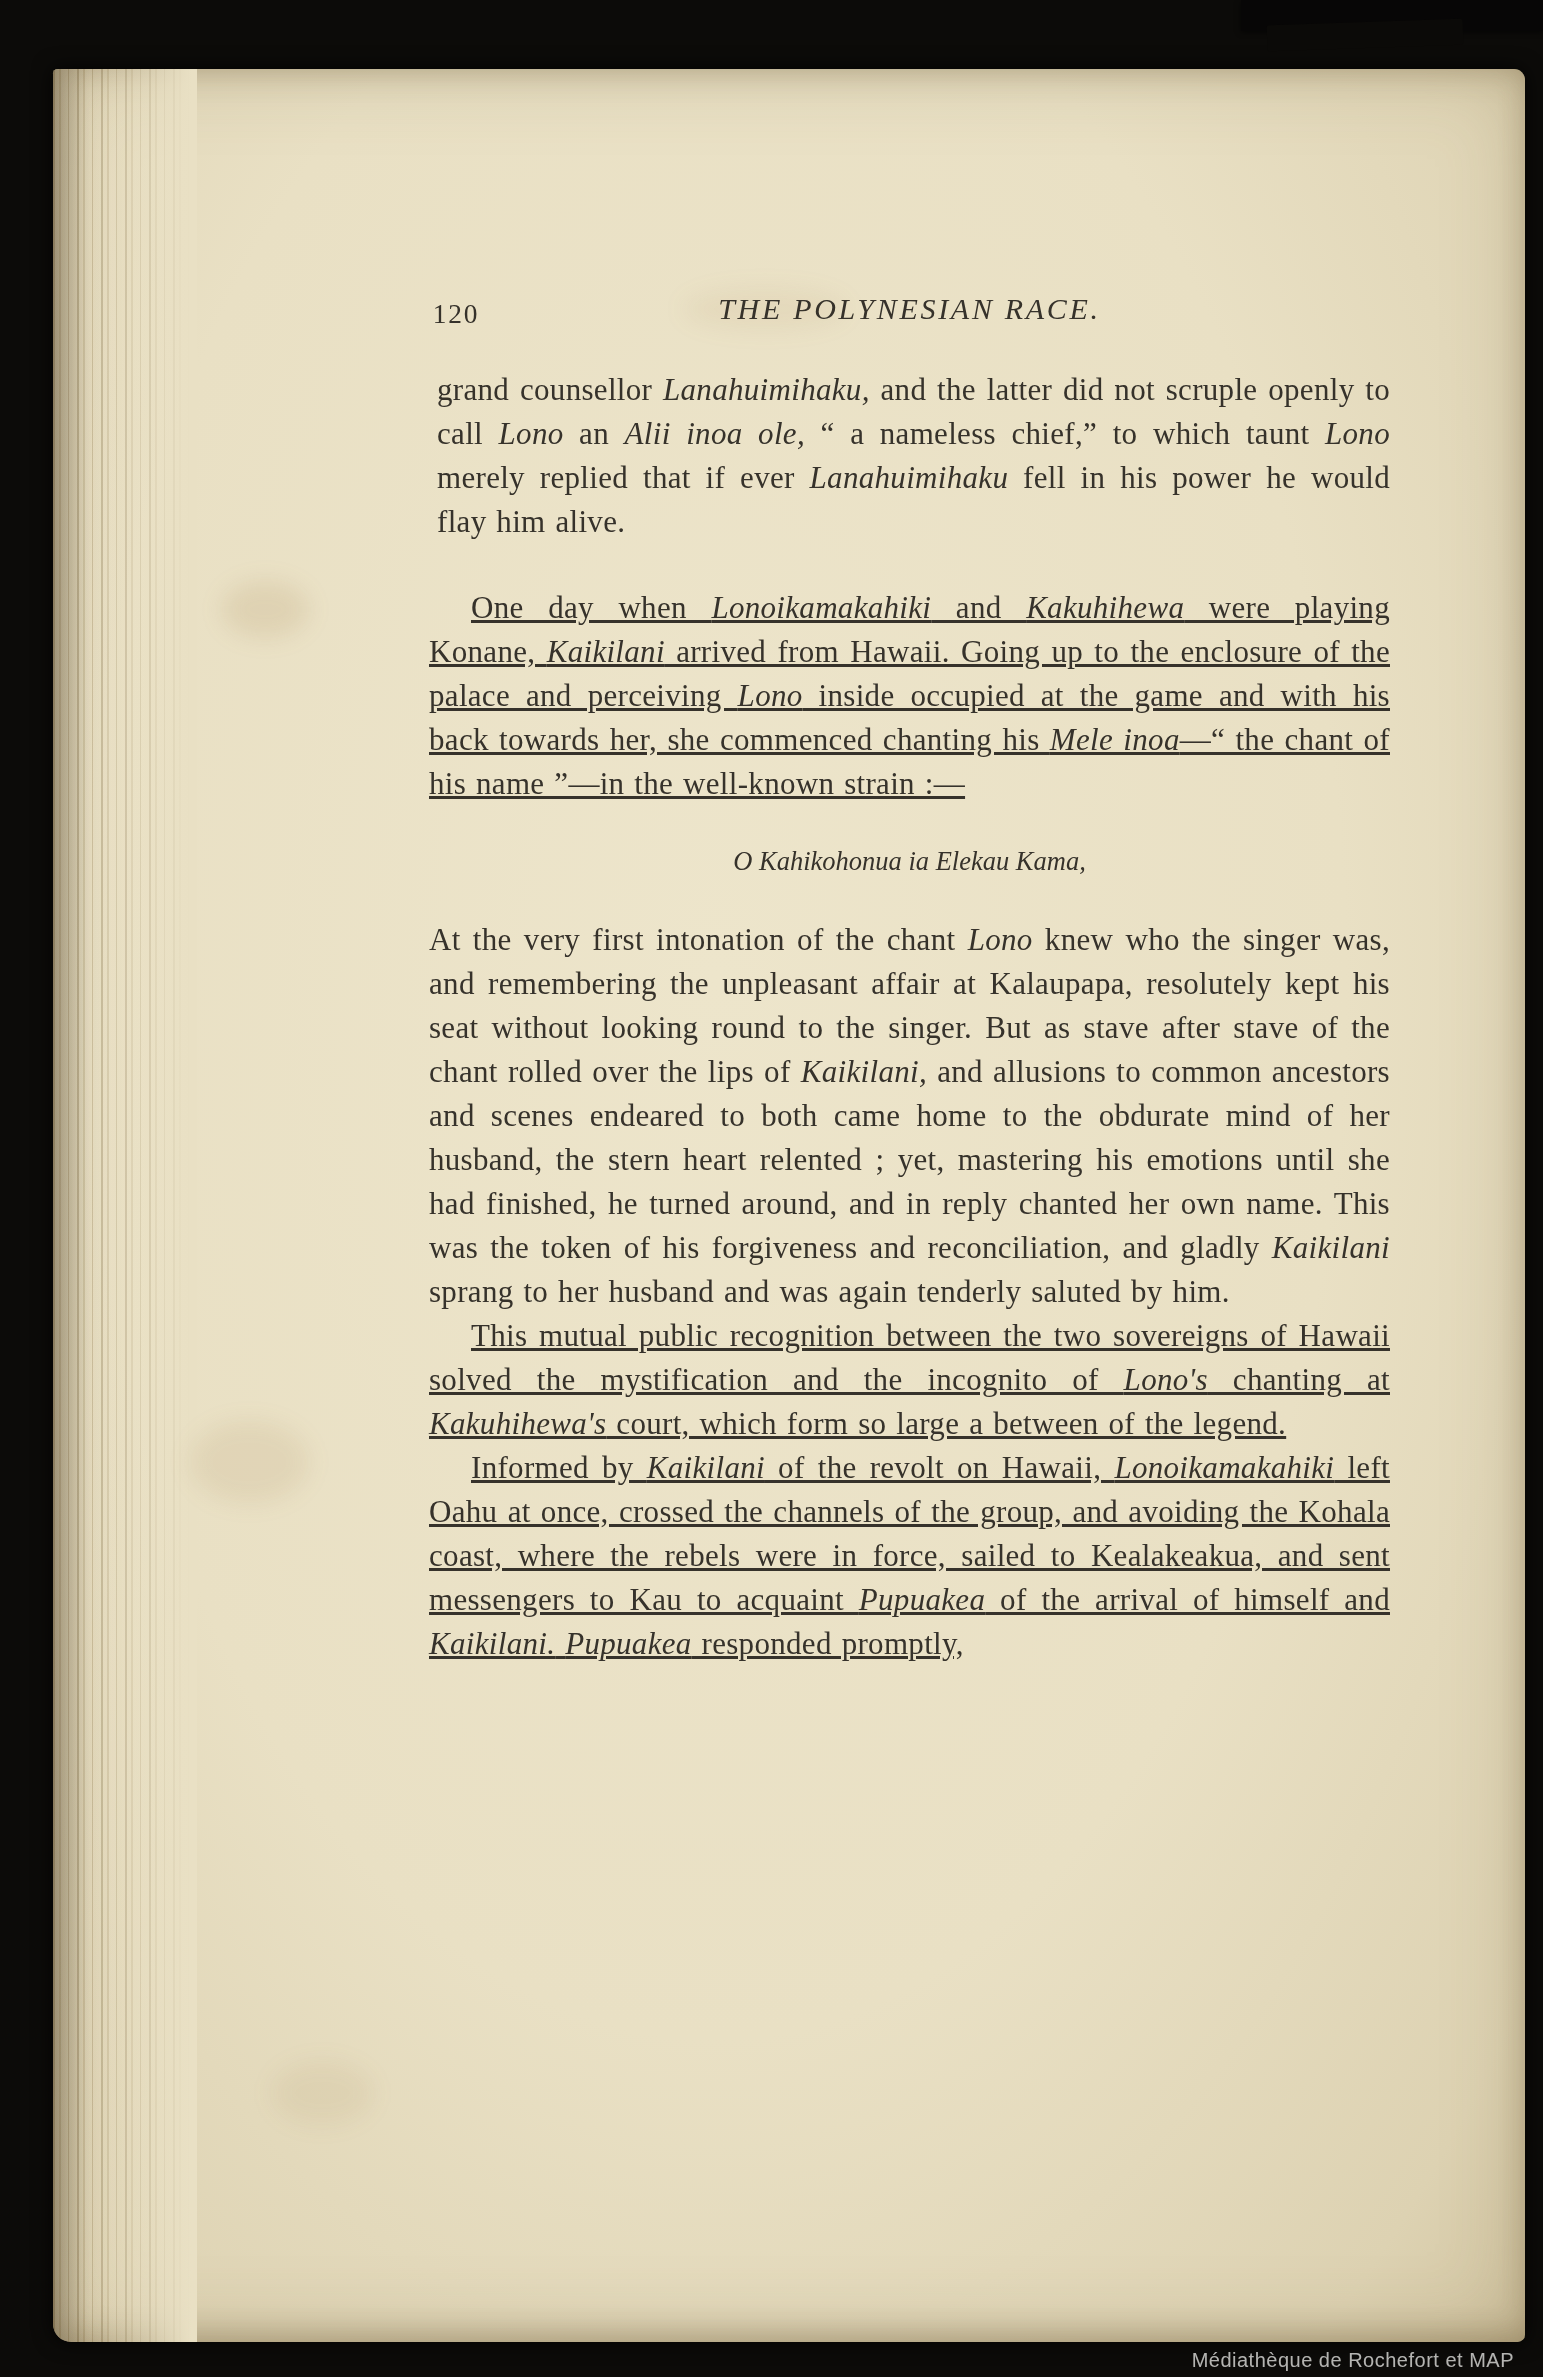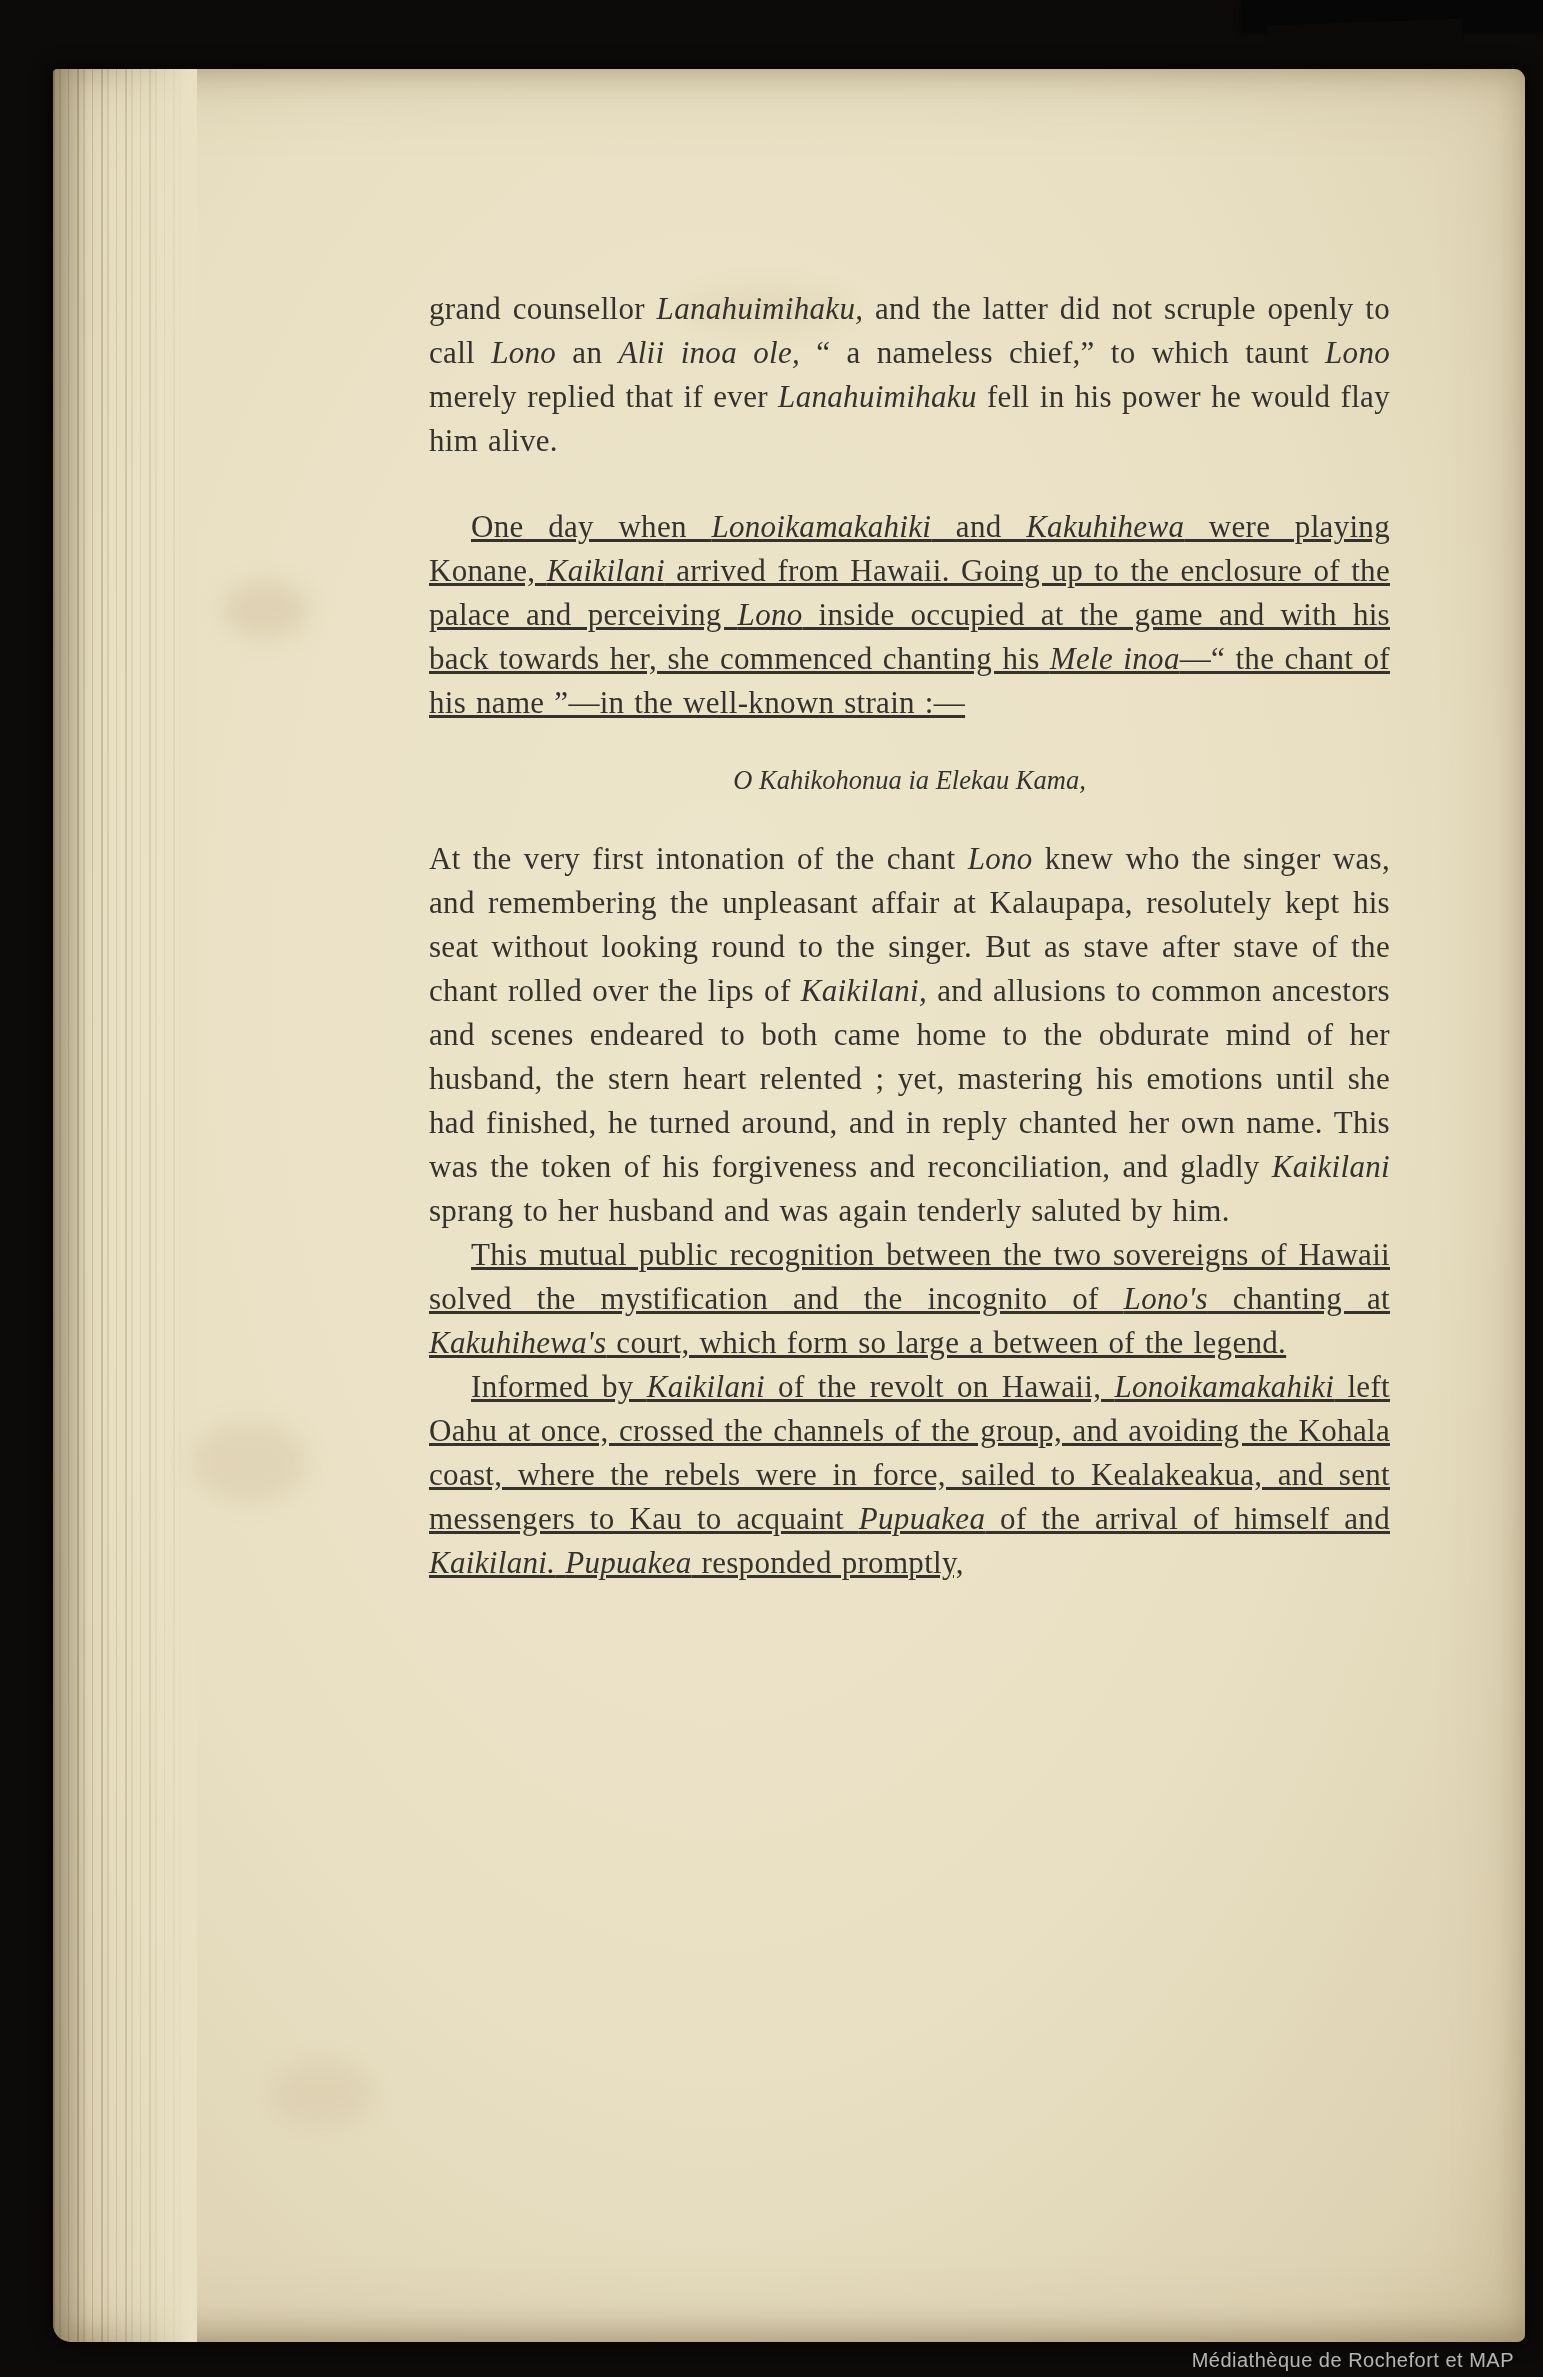--- a/index.html
+++ b/index.html
@@ -75,21 +75,21 @@
     font-style: italic; font-size: 30px; letter-spacing: 2.7px;
   }
 
   .para {
     margin: 0;
     text-align: justify;
     word-spacing: 0.06em;
     letter-spacing: 0.01em;
   }
   .para.indent { text-indent: 42px; text-decoration: underline; }
-  .gap-after { margin-bottom: 42px; }
+  .gap-after { margin-bottom: 42px; margin-left: 8px; }
 
   .verse {
     margin: 37px 0 38px;
     text-align: center;
     font-size: 26.5px;
     line-height: 37px;
   }
   .verse p { margin: 0; }
 
   em { font-style: italic; }
@@ -124,20 +124,24 @@
 
   <div class="paper">
     <div class="page-edges"></div>
     <div class="stain s1"></div>
     <div class="stain s2"></div>
     <div class="stain s3"></div>
     <div class="stain s4"></div>
 
     <div class="content">
 
+      <header class="running-header">
+        <span class="pagenum">120</span>
+        <span class="title">THE POLYNESIAN RACE.</span>
+      </header>
 
       <p class="para gap-after"><span>grand counsellor </span><em>Lanahuimihaku,</em><span> and the latter did not scruple openly to call </span><em>Lono</em><span> an </span><em>Alii inoa ole,</em><span> “ a nameless chief,” to which taunt </span><em>Lono</em><span> merely replied that if ever </span><em>Lanahuimihaku</em><span> fell in his power he would flay him alive.</span></p>
 
       <p class="para indent"><span>One day when </span><em>Lonoikamakahiki</em><span> and </span><em>Kakuhihewa</em><span> were playing Konane, </span><em>Kaikilani</em><span> arrived from Hawaii.  Going up to the enclosure of the palace and perceiving </span><em>Lono</em><span> inside occupied at the game and with his back towards her, she commenced chanting his </span><em>Mele inoa</em><span>—“ the chant of his name ”—in the well-known strain :—</span></p>
 
       <div class="verse">
         <p><em>O Kahikohonua ia Elekau Kama,</em></p>
       </div>
 
       <p class="para"><span>At the very first intonation of the chant </span><em>Lono</em><span> knew who the singer was, and remembering the unpleasant affair at Kalaupapa, resolutely kept his seat without looking round to the singer.  But as stave after stave of the chant rolled over the lips of </span><em>Kaikilani,</em><span> and allusions to common ancestors and scenes endeared to both came home to the obdurate mind of her husband, the stern heart relented ; yet, mastering his emotions until she had finished, he turned around, and in reply chanted her own name.  This was the token of his forgiveness and reconciliation, and gladly </span><em>Kaikilani</em><span> sprang to her husband and was again tenderly saluted by him.</span></p>

